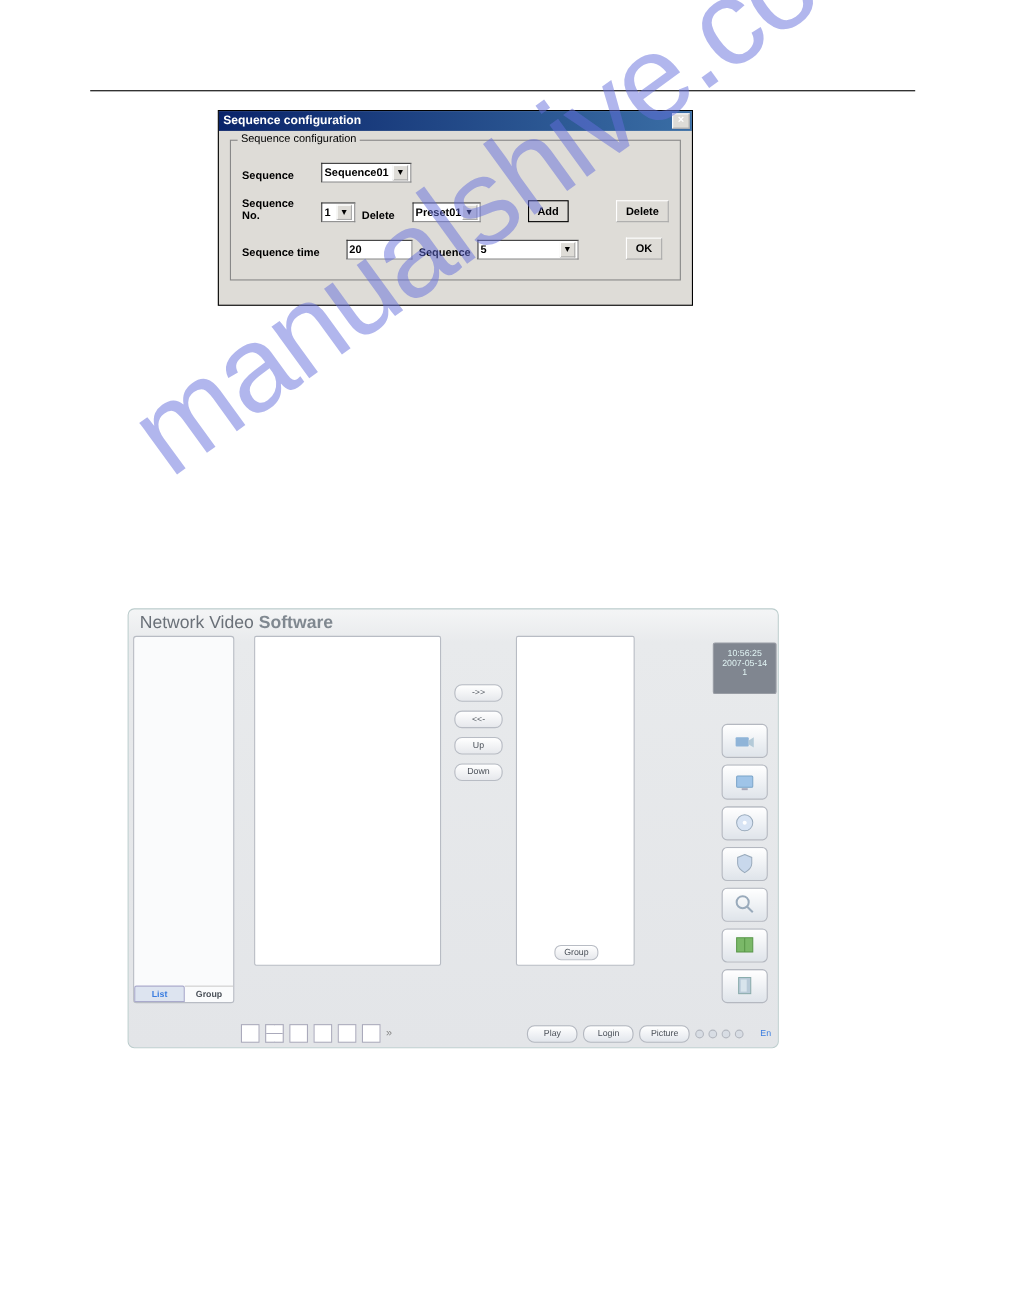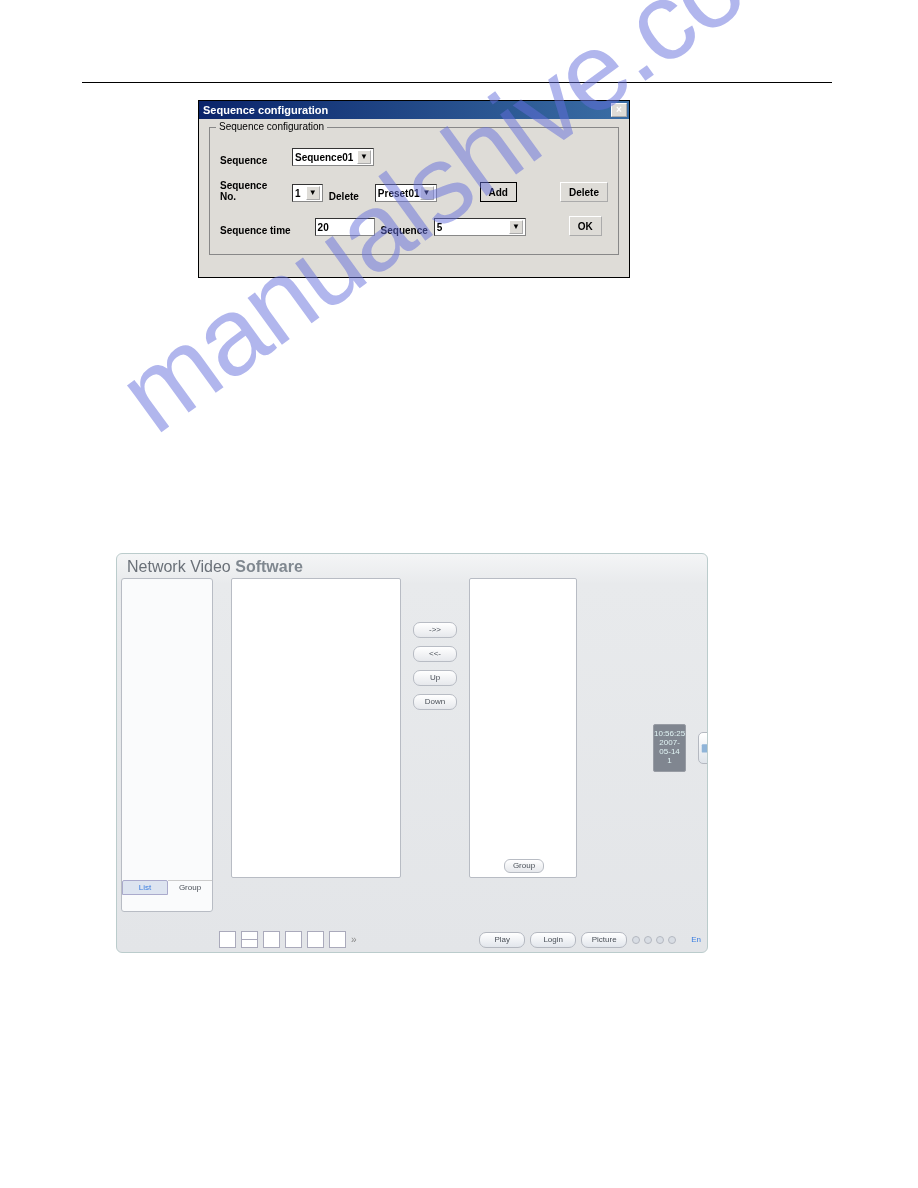--- a/index.html
+++ b/index.html
@@ -157,43 +157,44 @@
   .side-left {
     width: 92px;
     border: 1px solid #b8bcc4;
     background: #fafbfc;
     margin: 2px 4px 2px 4px;
     border-radius: 3px;
     position: relative;
   }
   .side-tabs {
     position: absolute;
-    bottom: 16px; left: 0;
+    bottom: 0; left: 0;
     display: flex;
     width: 100%;
+    font-weight: bold;
   }
   .side-tabs .t {
     flex: 1;
     text-align: center;
     font-size: 8px;
     padding: 2px 0;
     border-top: 1px solid #ccc;
     cursor: pointer;
   }
   .side-tabs .t.active { background: #dde4f0; color: #3a7de0; border: 1px solid #aac; border-radius: 2px 2px 0 0; }
   .pane {
     border: 1px solid #b8bcc4;
     background: #fff;
     margin: 2px;
     border-radius: 2px;
   }
   .pane-left { width: 170px; height: 300px; margin-left: 14px; }
   .pane-mid { width: 60px; height: 300px; display: flex; flex-direction: column; align-items: center; border: none; background: transparent; padding-top: 44px; gap: 8px; }
   .pane-right { width: 108px; height: 300px; position: relative; }
-  .pane-far { width: 48px; display: flex; flex-direction: row; align-items: center; border: none; background: transparent; margin-left: auto; margin-right: 6px; gap: 6px; padding-top: 6px;}
+  .pane-far { width: 48px; display: flex; flex-direction: column; align-items: center; border: none; background: transparent; margin-left: auto; margin-right: 6px; gap: 6px; padding-top: 6px;}
   .smallbtn {
     width: 44px; height: 16px;
     background: linear-gradient(#fff,#e6e8ec);
     border: 1px solid #b8bcc4;
     border-radius: 7px;
     font-size: 8px;
     text-align: center;
     line-height: 14px;
     cursor: pointer;
   }

